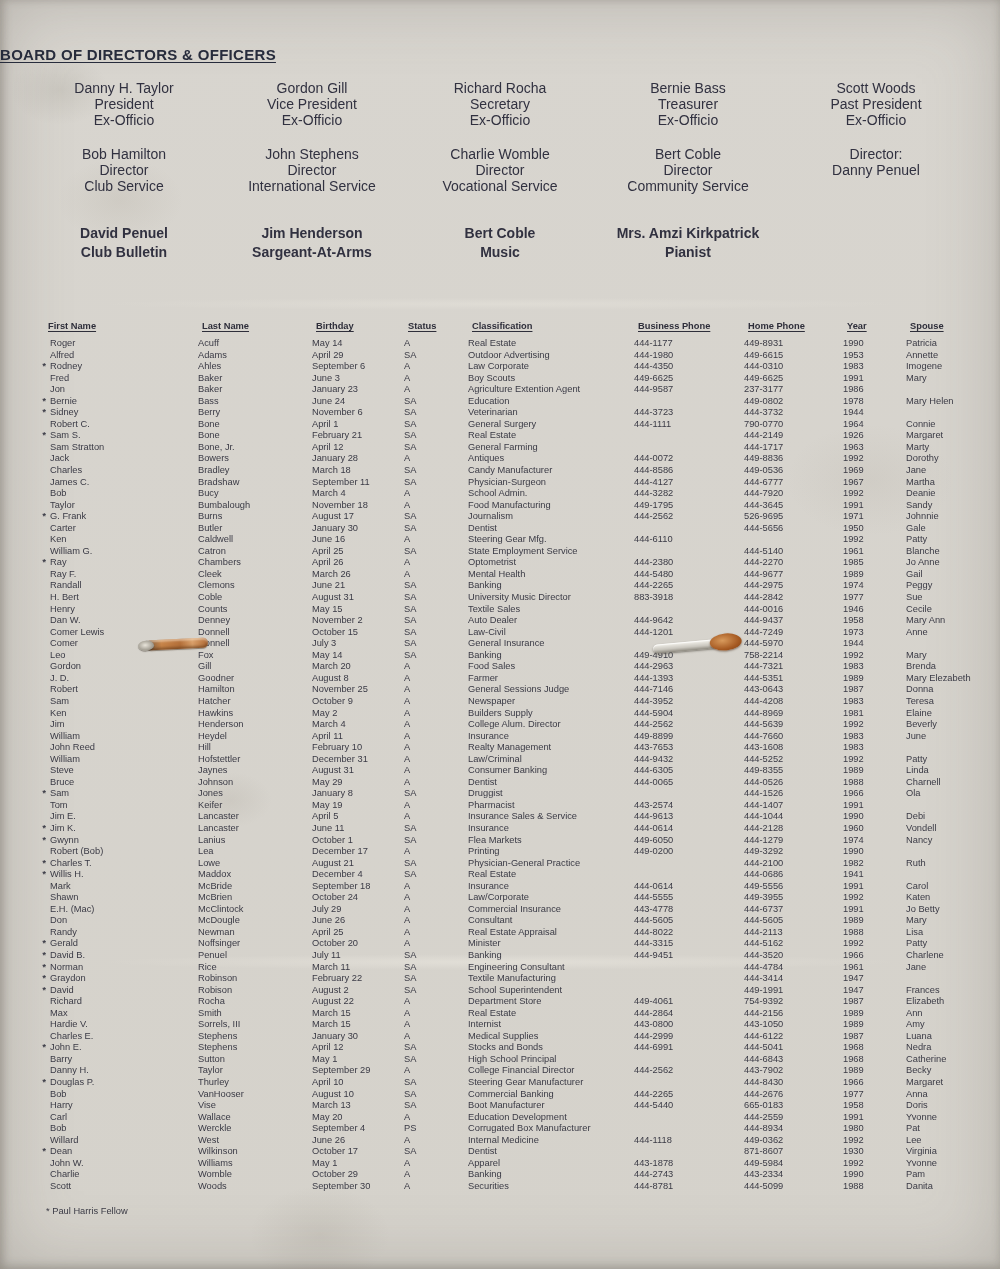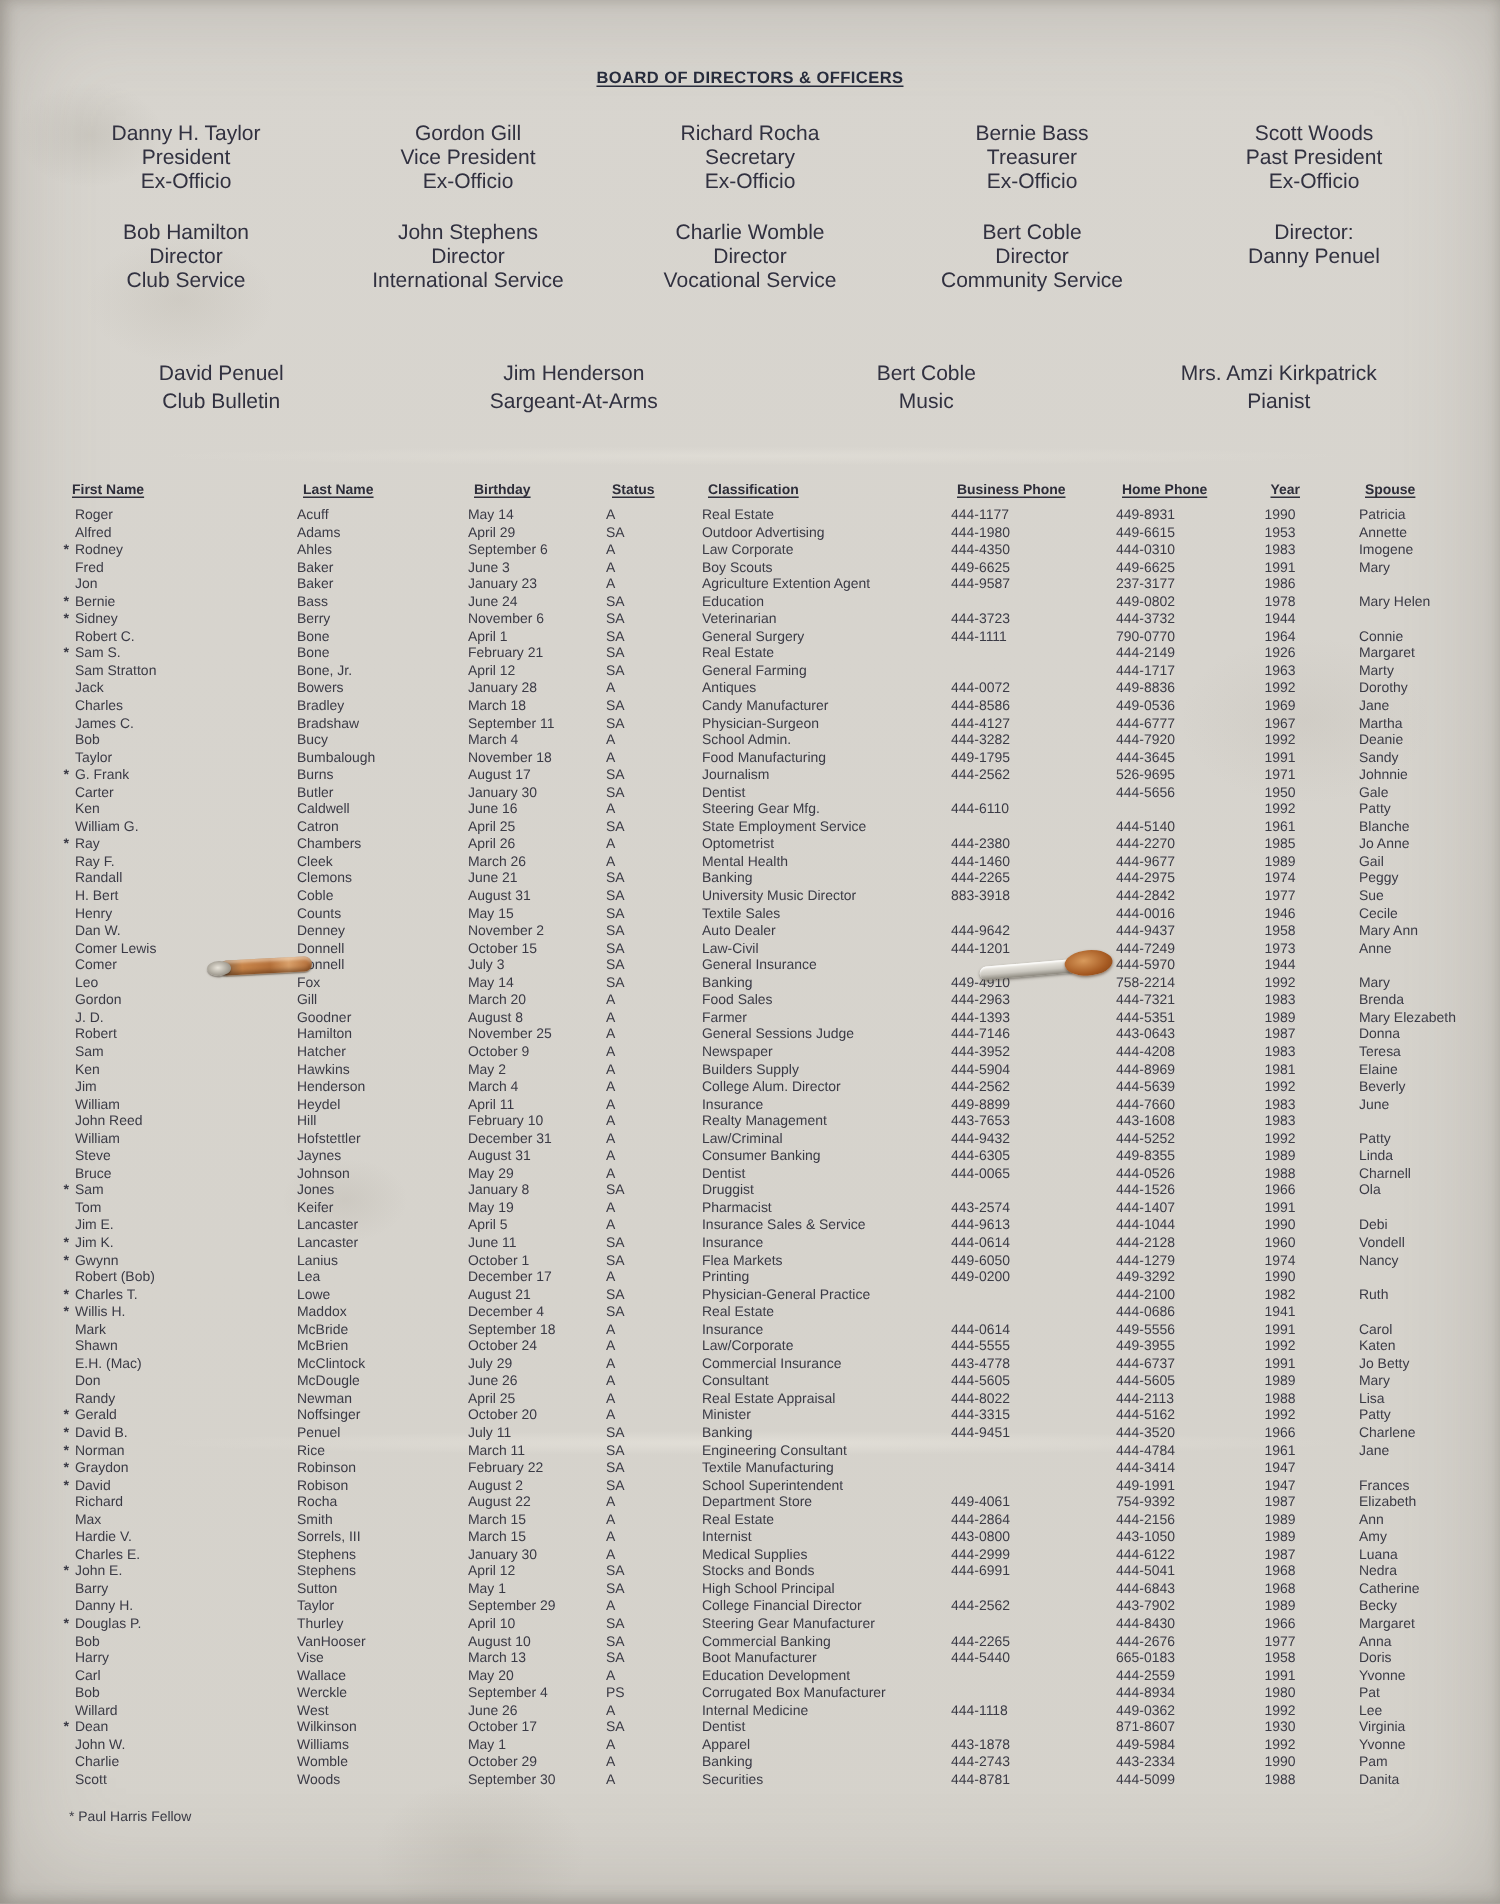--- a/index.html
+++ b/index.html
@@ -11,28 +11,28 @@
       radial-gradient(ellipse 90px 60px at 120px 200px, rgba(130,120,100,0.10), transparent 70%),
       radial-gradient(ellipse 120px 80px at 870px 480px, rgba(130,120,105,0.08), transparent 70%),
       radial-gradient(ellipse 60px 40px at 230px 800px, rgba(120,110,95,0.10), transparent 70%),
       radial-gradient(ellipse 100px 70px at 320px 1235px, rgba(120,110,95,0.12), transparent 70%),
       radial-gradient(ellipse 500px 10px at 500px 962px, rgba(235,232,224,0.55), transparent 80%),
       radial-gradient(ellipse 500px 8px at 500px 304px, rgba(232,229,221,0.45), transparent 80%),
       linear-gradient(#d8d5cf,#d5d2cb);
     box-shadow: inset 0 0 70px rgba(100,95,85,0.28), inset 4px 0 9px rgba(80,75,65,0.22), inset 0 -4px 10px rgba(80,75,65,0.18);
   }
   .title{
-    position:absolute;top:46px;left:0;width:100%;text-align:center;
-    font-weight:bold;font-size:11px;letter-spacing:.3px;color:#272c3c;
+    position:absolute;top:46px;left:0;width:100%;
+    font-weight:bold;font-size:15px;letter-spacing:.3px;color:#272c3c;
     text-decoration:underline;text-underline-offset:2px;
   }
   .board-grid{position:absolute;left:30px;top:80px;width:940px;display:grid;grid-template-columns:repeat(5,1fr);row-gap:18px;}
   .officer-cell{text-align:center;font-size:14px;line-height:16px;color:#313140;}
   .subtitle{position:absolute;top:200px;left:0;width:100%;text-align:center;font-weight:bold;font-size:13.5px;letter-spacing:.2px;color:#272c3c;}
-  .other-grid{position:absolute;left:30px;top:239px;width:940px;display:grid;grid-template-columns:repeat(4,1fr);}
+  .other-grid{position:absolute;left:30px;top:224px;width:940px;display:grid;grid-template-columns:repeat(5,1fr);font-weight:bold;}
   .other-grid .officer-cell{line-height:19px;}
   .member-table{position:absolute;left:44px;top:321px;width:916px;font-size:9.3px;color:#3a3a45;}
   .grid-row{display:grid;grid-template-columns:154px 114px 92px 64px 166px 110px 99px 63px 54px;line-height:11.55px;height:11.55px;white-space:nowrap;box-sizing:border-box;}
   .header-row{font-weight:bold;color:#2e2e3a;margin-bottom:5px;height:12px;}
   .header-row .th{text-decoration:underline;text-underline-offset:1.5px;padding-left:4px;}
   .td{padding-left:0;overflow:visible;}
   .c-first{position:relative;padding-left:6px;}
   .star{position:absolute;left:-2px;top:0;font-weight:bold;}
   .footnote{position:absolute;left:46px;top:1206px;font-size:9.3px;color:#3a3a45;}
   .staple-left{
@@ -365,21 +365,21 @@
           <span class="td">444-2270</span>
           <span class="td">1985</span>
           <span class="td">Jo Anne</span>
         </div>
         <div class="grid-row">
           <span class="td c-first">Ray F.</span>
           <span class="td">Cleek</span>
           <span class="td">March 26</span>
           <span class="td">A</span>
           <span class="td">Mental Health</span>
-          <span class="td">444-1460</span>
+          <span class="td">444-5480</span>
           <span class="td">444-9677</span>
           <span class="td">1989</span>
           <span class="td">Gail</span>
         </div>
         <div class="grid-row">
           <span class="td c-first">Randall</span>
           <span class="td">Clemons</span>
           <span class="td">June 21</span>
           <span class="td">SA</span>
           <span class="td">Banking</span>

